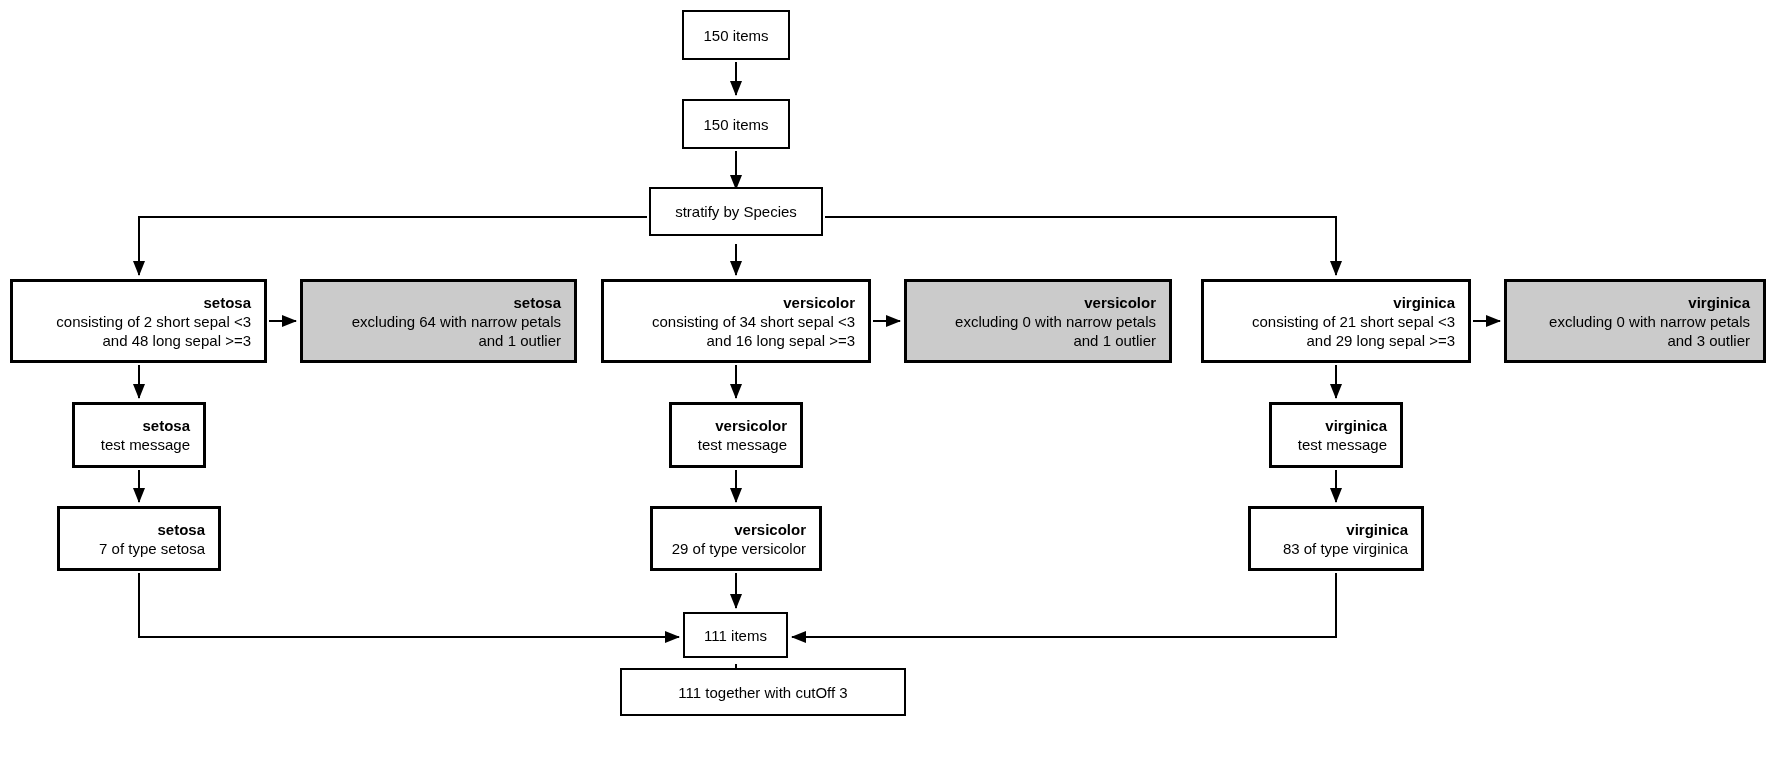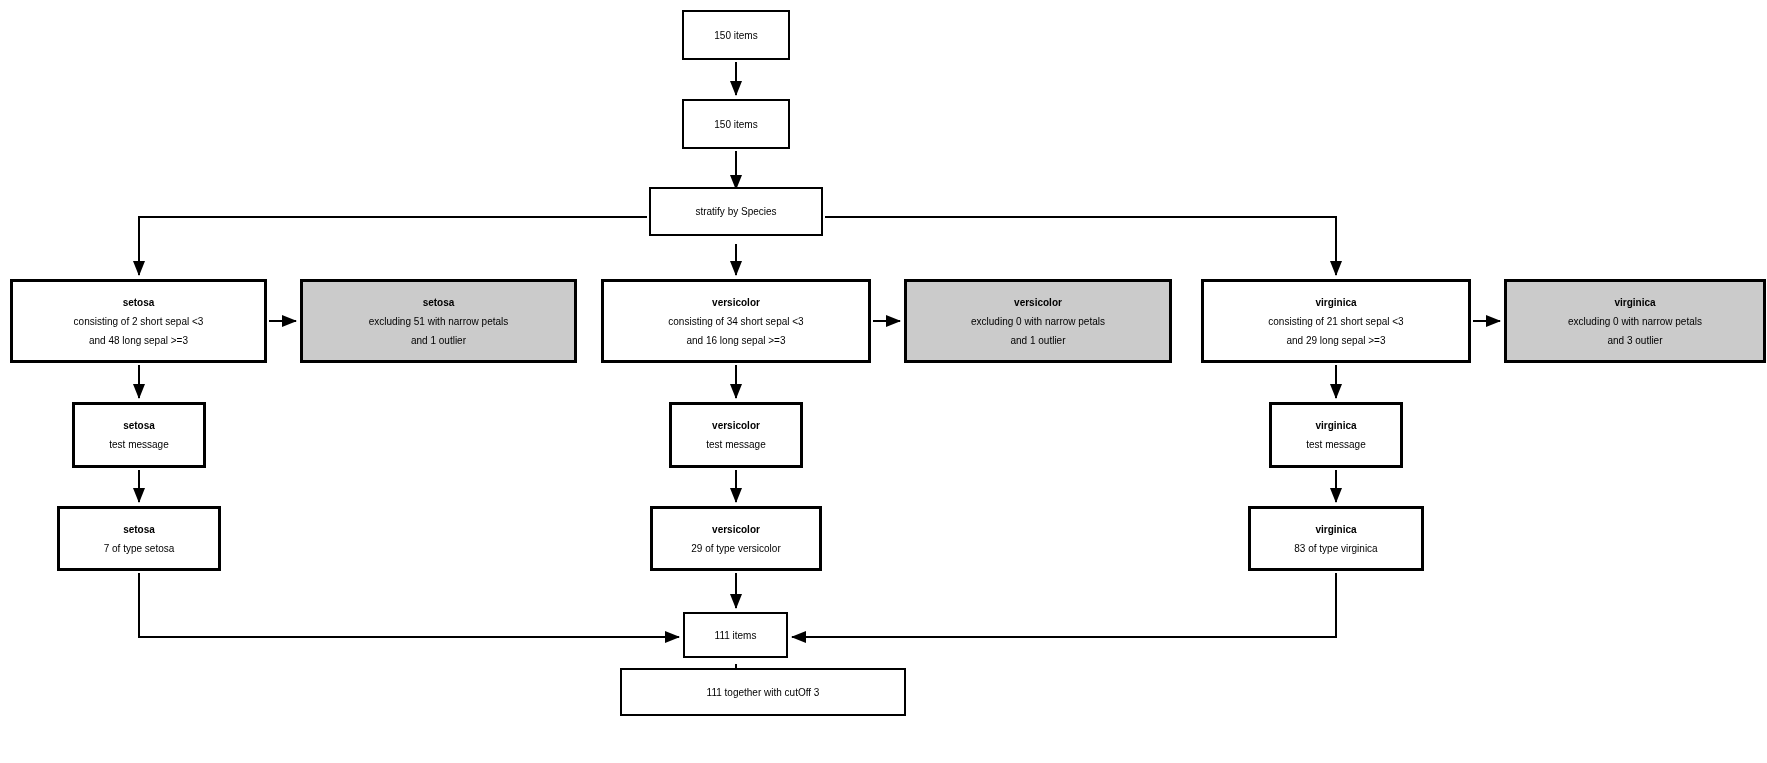--- a/index.html
+++ b/index.html
@@ -28,29 +28,29 @@
     width: 1767px; height: 763px;
     pointer-events: none;
   }
   .node {
     position: absolute;
     background: var(--node-fill);
     border: 2px solid var(--border);
     display: flex;
     flex-direction: column;
     justify-content: center;
-    font-size: 10px;
+    font-size: 15px;
     line-height: 19px;
   }
   .node.center-label {
     align-items: center;
     text-align: center;
   }
   .node.left-label {
-    align-items: center;
+    align-items: flex-end;
     text-align: left;
     padding: 0 13px;
   }
   .node.branch { border-width: 3px; }
   .node.excluded { background: var(--excluded-fill); }
   .node-title { font-weight: bold; }
 </style>
 </head>
 <body>
 
@@ -92,21 +92,21 @@
     <span>stratify by Species</span>
   </div>
 
   <div class="node left-label branch" style="left:10px;top:279px;width:257px;height:84px">
     <div class="node-title">setosa</div>
     <div>consisting of 2 short sepal &lt;3</div>
     <div>and 48 long sepal &gt;=3</div>
   </div>
   <div class="node left-label branch excluded" style="left:300px;top:279px;width:277px;height:84px">
     <div class="node-title">setosa</div>
-    <div>excluding 51 with narrow petals</div>
+    <div>excluding 64 with narrow petals</div>
     <div>and 1 outlier</div>
   </div>
   <div class="node left-label branch" style="left:72px;top:402px;width:134px;height:66px">
     <div class="node-title">setosa</div>
     <div>test message</div>
   </div>
   <div class="node left-label branch" style="left:57px;top:506px;width:164px;height:65px">
     <div class="node-title">setosa</div>
     <div>7 of type setosa</div>
   </div>

